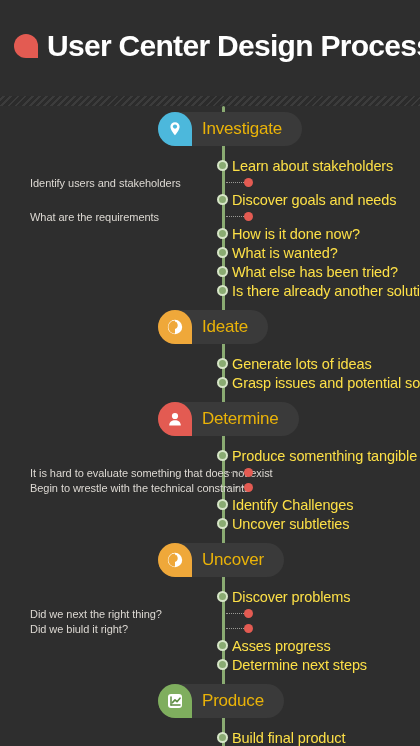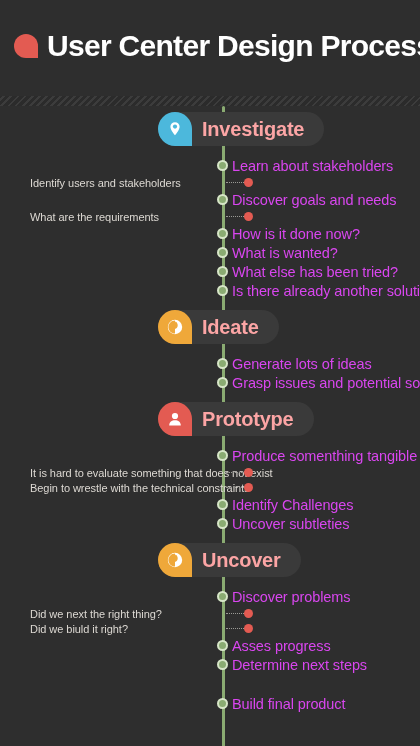--- a/index.html
+++ b/index.html
@@ -89,23 +89,23 @@
     height: 34px;
     border-radius: 17px 17px 0 17px;
     flex: 0 0 auto;
     display: flex;
     align-items: center;
     justify-content: center;
     margin-right: 10px;
   }
   .sec-badge svg { display: block; }
   .sec-title {
-    font-size: 20px;
-    font-weight: bold;
-    color: #fca5a5;
+    font-size: 17px;
+    font-weight: normal;
+    color: #eab308;
     white-space: nowrap;
     letter-spacing: -0.2px;
   }
 
   
   .items {
     position: relative;
     z-index: 2;
     padding-top: 2px;
   }
@@ -123,21 +123,21 @@
     width: 11px;
     height: 11px;
     border-radius: 50%;
     background: #8aab72;
     border: 2.5px solid #d7e6c8;
     box-sizing: border-box;
   }
   .item.main .txt {
     margin-left: 16px;
     font-size: 14.5px;
-    color: #d946ef;
+    color: #fde047;
     letter-spacing: -0.1px;
   }
 
   .item.sub { height: 15px; }
   .item.sub .lead {
     position: absolute;
     left: 226px;
     width: 24px;
     border-top: 1.5px dotted #9a9a95;
   }
@@ -233,21 +233,21 @@
             <span class="txt">Grasp issues and potential solutions</span>
           </div>
         </div></div>
       <div class="section" style="padding-top: 10px;"><div class="sec-head">
           <div class="sec-badge" style="background: rgb(227, 91, 82);">
             <svg width="20" height="20" viewBox="0 0 20 20">
               <circle cx="10" cy="7" r="3.1" fill="#ffffff"></circle>
               <path d="M4.2 16.4c0-3.3 2.6-5.2 5.8-5.2s5.8 1.9 5.8 5.2z" fill="#ffffff"></path>
             </svg>
           </div>
-          <div class="sec-title">Prototype</div>
+          <div class="sec-title">Determine</div>
         </div><div class="items" style="margin-top: 8px;">
           <div class="item main">
             <span class="dot"></span>
             <span class="txt">Produce somenthing tangible</span>
           </div>
           <div class="item sub">
             <span class="lead"></span>
             <span class="dot"></span>
             <span class="txt">It is hard to evaluate something that does not exist</span>
           </div>
@@ -291,20 +291,30 @@
           </div>
           <div class="item main">
             <span class="dot"></span>
             <span class="txt">Asses progress</span>
           </div>
           <div class="item main">
             <span class="dot"></span>
             <span class="txt">Determine next steps</span>
           </div>
         </div></div>
-      <div class="section" style="padding-top: 10px;"><div class="items" style="margin-top: 8px;">
+      <div class="section" style="padding-top: 10px;"><div class="sec-head">
+          <div class="sec-badge" style="background: rgb(127, 174, 94);">
+            <svg width="20" height="20" viewBox="0 0 20 20">
+              <rect x="3" y="3" width="14" height="14" rx="3" fill="#ffffff"></rect>
+              <path d="M6 14V6" stroke="#5d8c42" stroke-width="1.5" stroke-linecap="round"></path>
+              <path d="M6 14h9" stroke="#5d8c42" stroke-width="1.5" stroke-linecap="round"></path>
+              <path d="M7.4 11.6l2.6-2.7 2 1.8 3-3.5" stroke="#5d8c42" stroke-width="1.6" fill="none" stroke-linecap="round" stroke-linejoin="round"></path>
+            </svg>
+          </div>
+          <div class="sec-title">Produce</div>
+        </div><div class="items" style="margin-top: 8px;">
           <div class="item main">
             <span class="dot"></span>
             <span class="txt">Build final product</span>
           </div>
         </div></div>
     </div>
 </div>
 
 </body></html>

